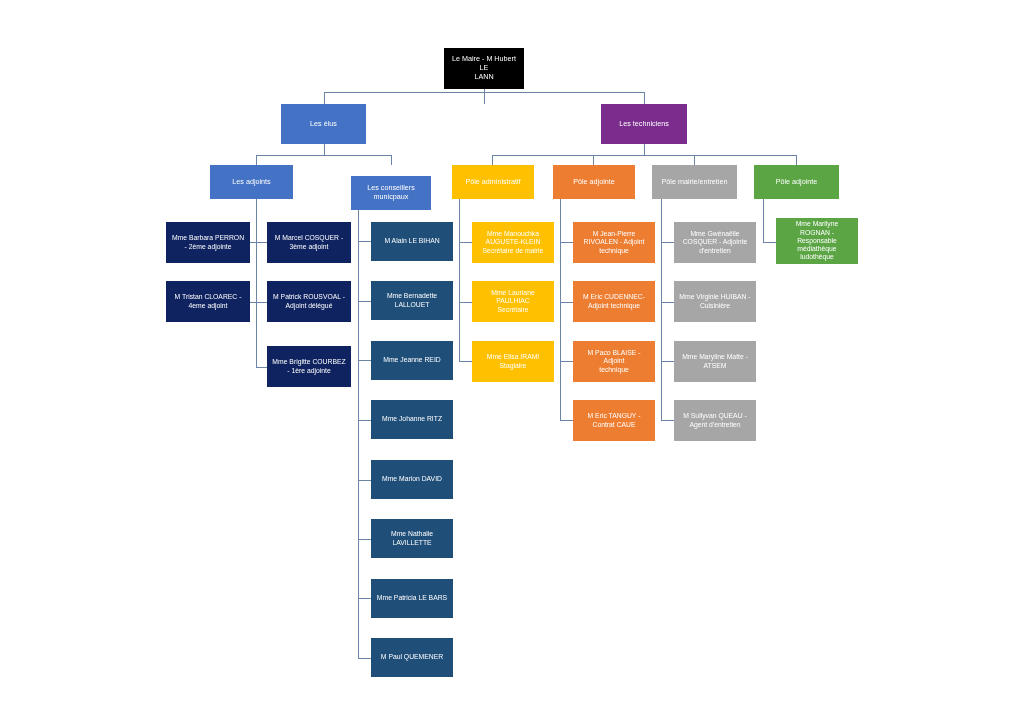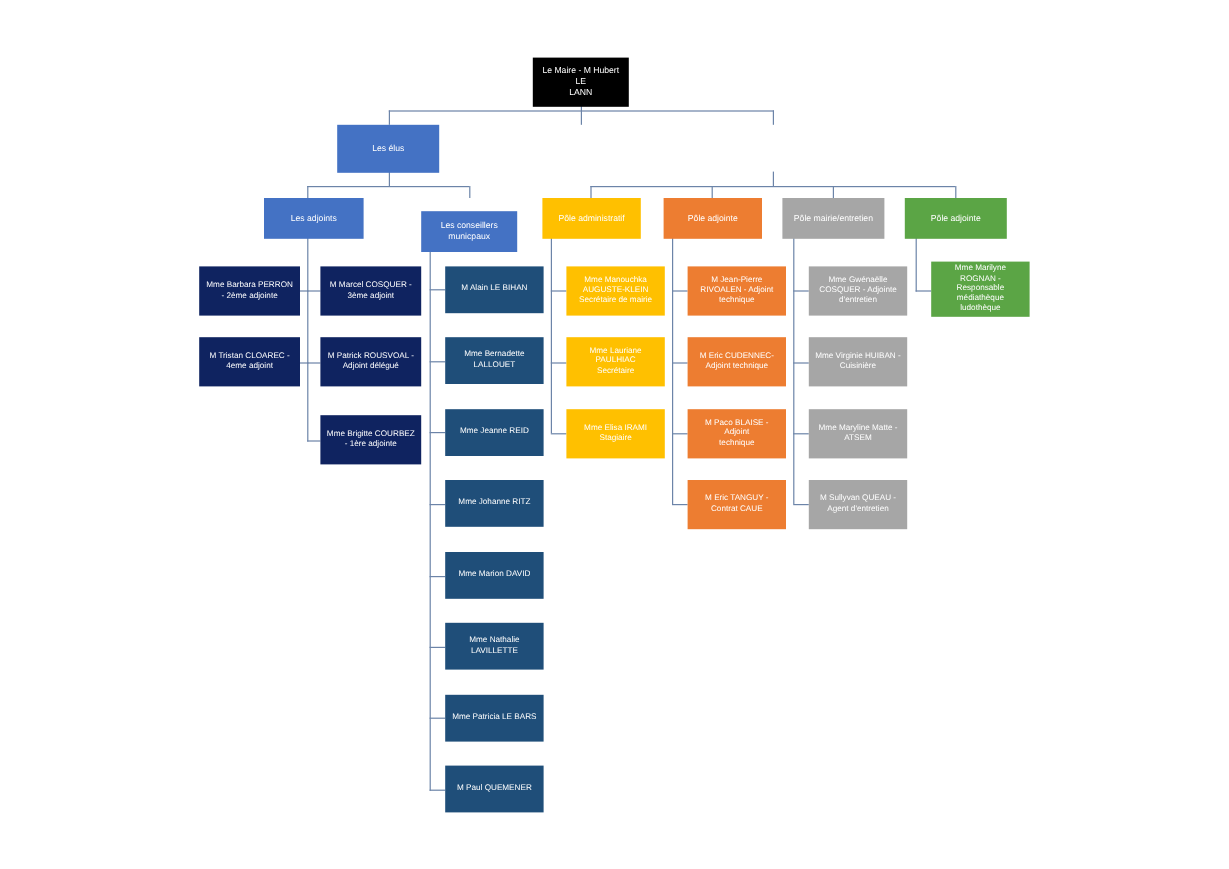--- a/index.html
+++ b/index.html
@@ -101,22 +101,25 @@
   <div class="connector c-h" style="left:763px; top:242px; width:13px;"></div>
 
   <div class="node" style="left:281px; top:104px; width:85px; height:40px; background:#4472c4; font-size:7.2px;">
     <span class="label">Les élus</span>
   </div>
 
   <div class="node" style="left:444px; top:48px; width:80px; height:41px; background:#000000; font-size:7.2px;">
     <span class="label">Le Maire - M Hubert LE
 LANN</span>
   </div>
-
-  <div class="node" style="left:220px; top:165px; width:83px; height:34px; background:#4472c4; font-size:7.2px;">
+  <div class="node" style="left:601px; top:104px; width:86px; height:40px; background:#7b2d8e; font-size:7.2px;">
+    <span class="label">Les techniciens</span>
+  </div>
+
+  <div class="node" style="left:210px; top:165px; width:83px; height:34px; background:#4472c4; font-size:7.2px;">
     <span class="label">Les adjoints</span>
   </div>
   <div class="node" style="left:351px; top:176px; width:80px; height:34px; background:#4472c4; font-size:7.2px;">
     <span class="label">Les conseillers
 municpaux</span>
   </div>
   <div class="node" style="left:452px; top:165px; width:82px; height:34px; background:#ffc000; font-size:7.2px;text-align:center;">
     <span class="label">Pôle administratif</span>
   </div>
   <div class="node" style="left:553px; top:165px; width:82px; height:34px; background:#ed7d31; font-size:7.2px;">

